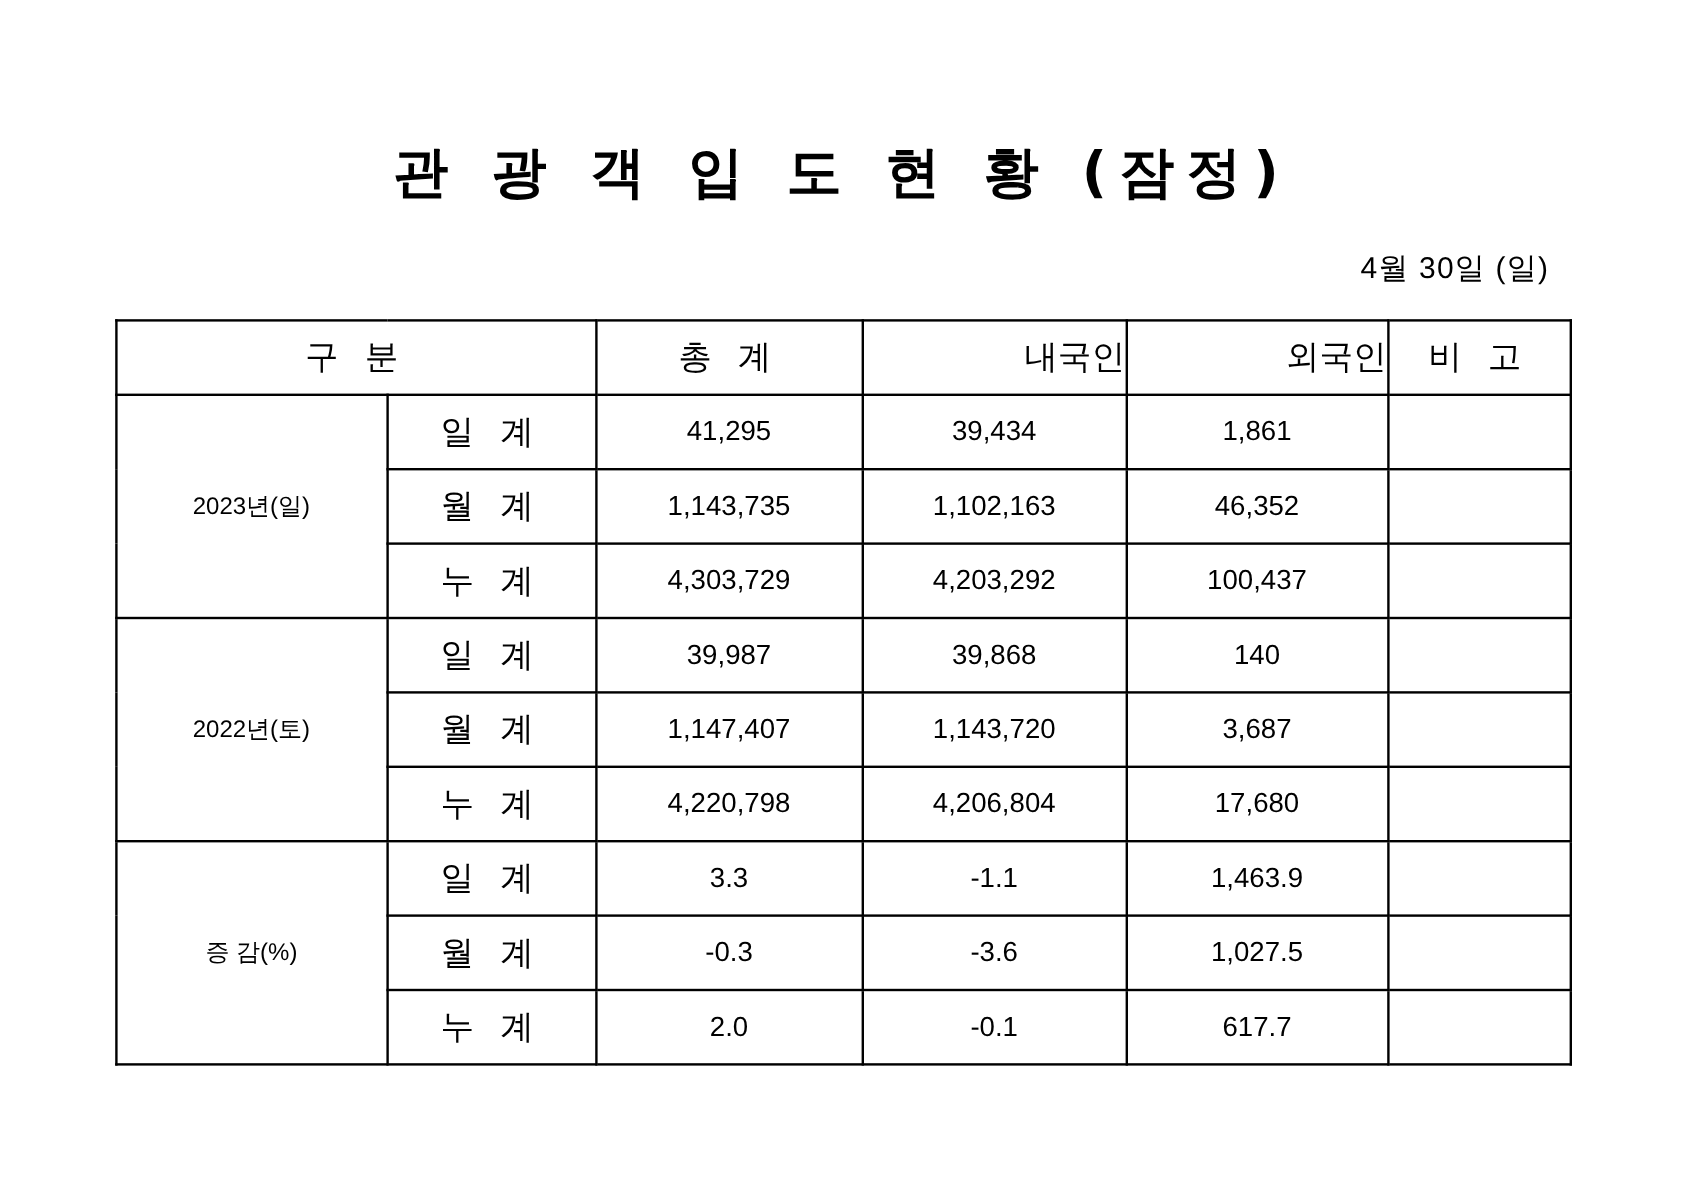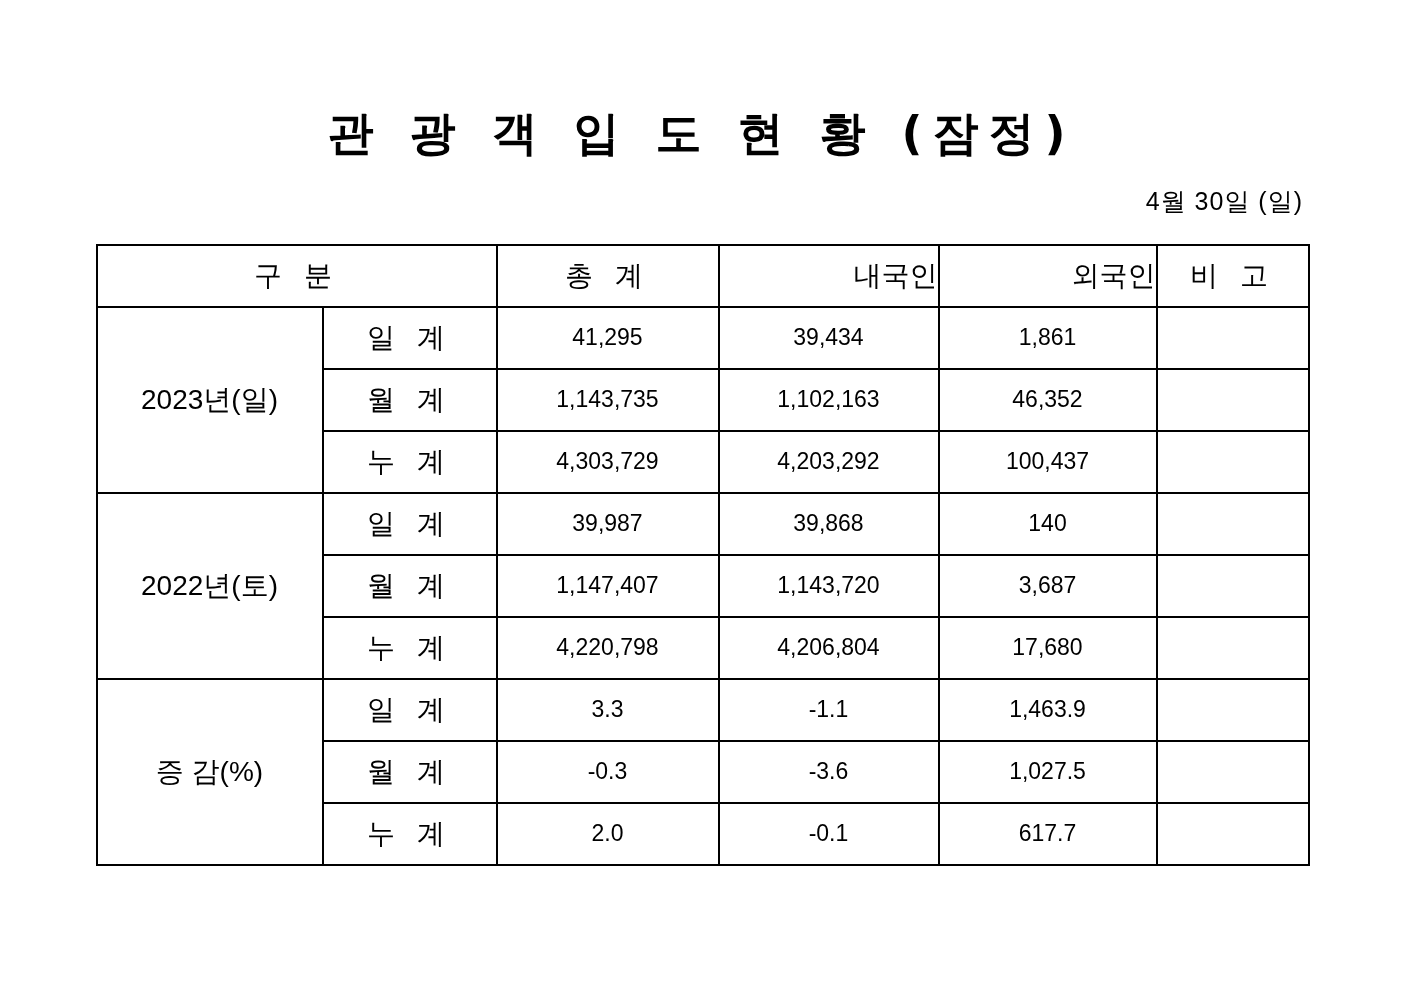--- a/index.html
+++ b/index.html
@@ -18,29 +18,29 @@
     position: relative;
     width: 1403px;
     height: 992px;
     box-sizing: border-box;
   }
   .doc-title {
     text-align: center;
     font-size: 46px;
     font-weight: bold;
     letter-spacing: 10px;
-    margin: 4px;
+    margin: 14px;
     padding-top: 104px;
     line-height: 1.1;
     font-family: "DejaVu Sans", "Liberation Sans", sans-serif;
   }
   .doc-date {
     text-align: right;
     font-size: 25px;
-    margin: 4px;
+    margin: 16px;
     padding-top: 22px;
     padding-right: 96px;
     letter-spacing: 1px;
     font-family: "Liberation Sans", sans-serif;
     padding-left: 48px;
   }
   .table-wrap {
     margin: 26px auto 18px auto;
     width: 1212px;
   }
@@ -67,21 +67,21 @@
   thead td {
     font-size: 28px;
     letter-spacing: 7px;
     height: 62px;
   }
   thead td.no-space {
     letter-spacing: 0px;
     text-align: right;
   }
   td.group-label {
-    font-size: 28px;
+    font-size: 20px;
     letter-spacing: 0px;
   }
   td.row-label {
     font-size: 28px;
     letter-spacing: 7px;
     padding-left: 6px;
   }
   td.num {
     font-size: 23px;
     font-weight: bold;

